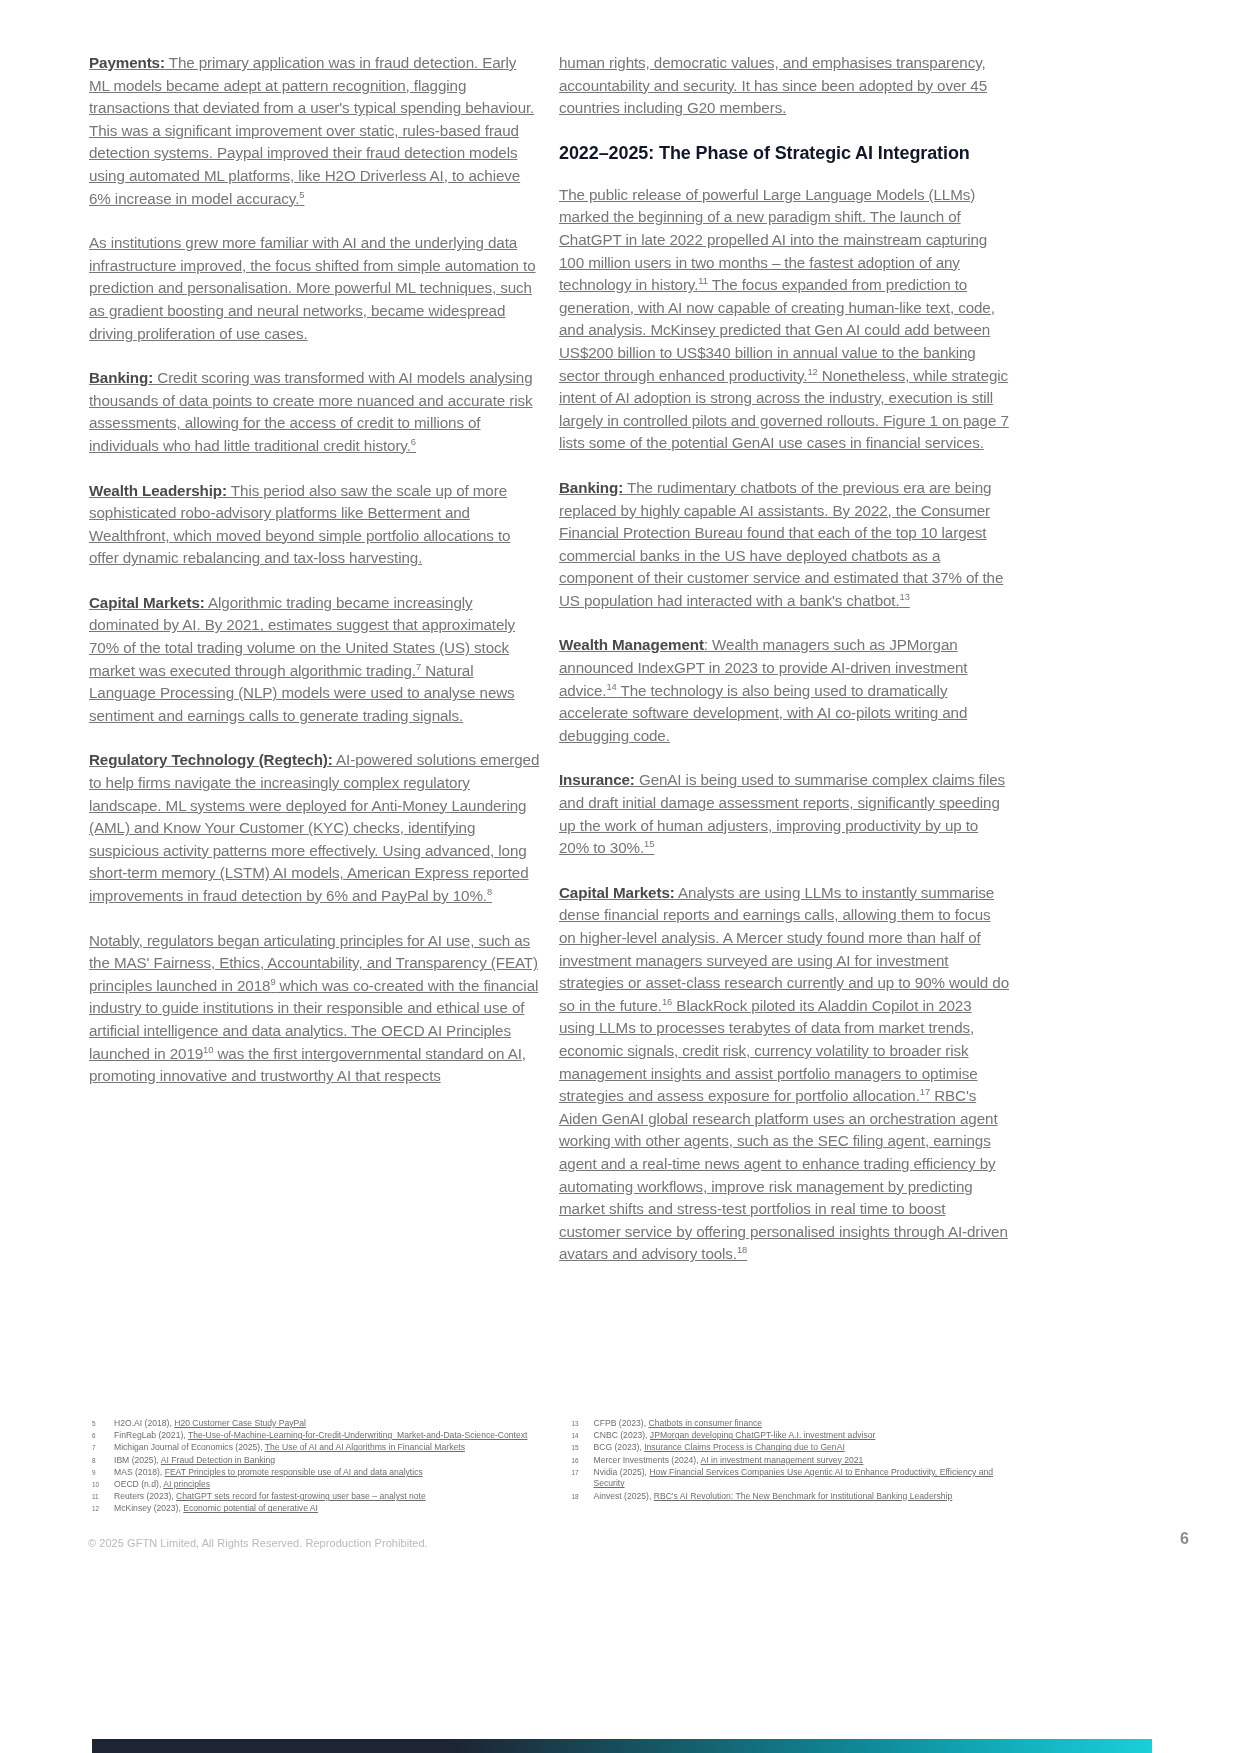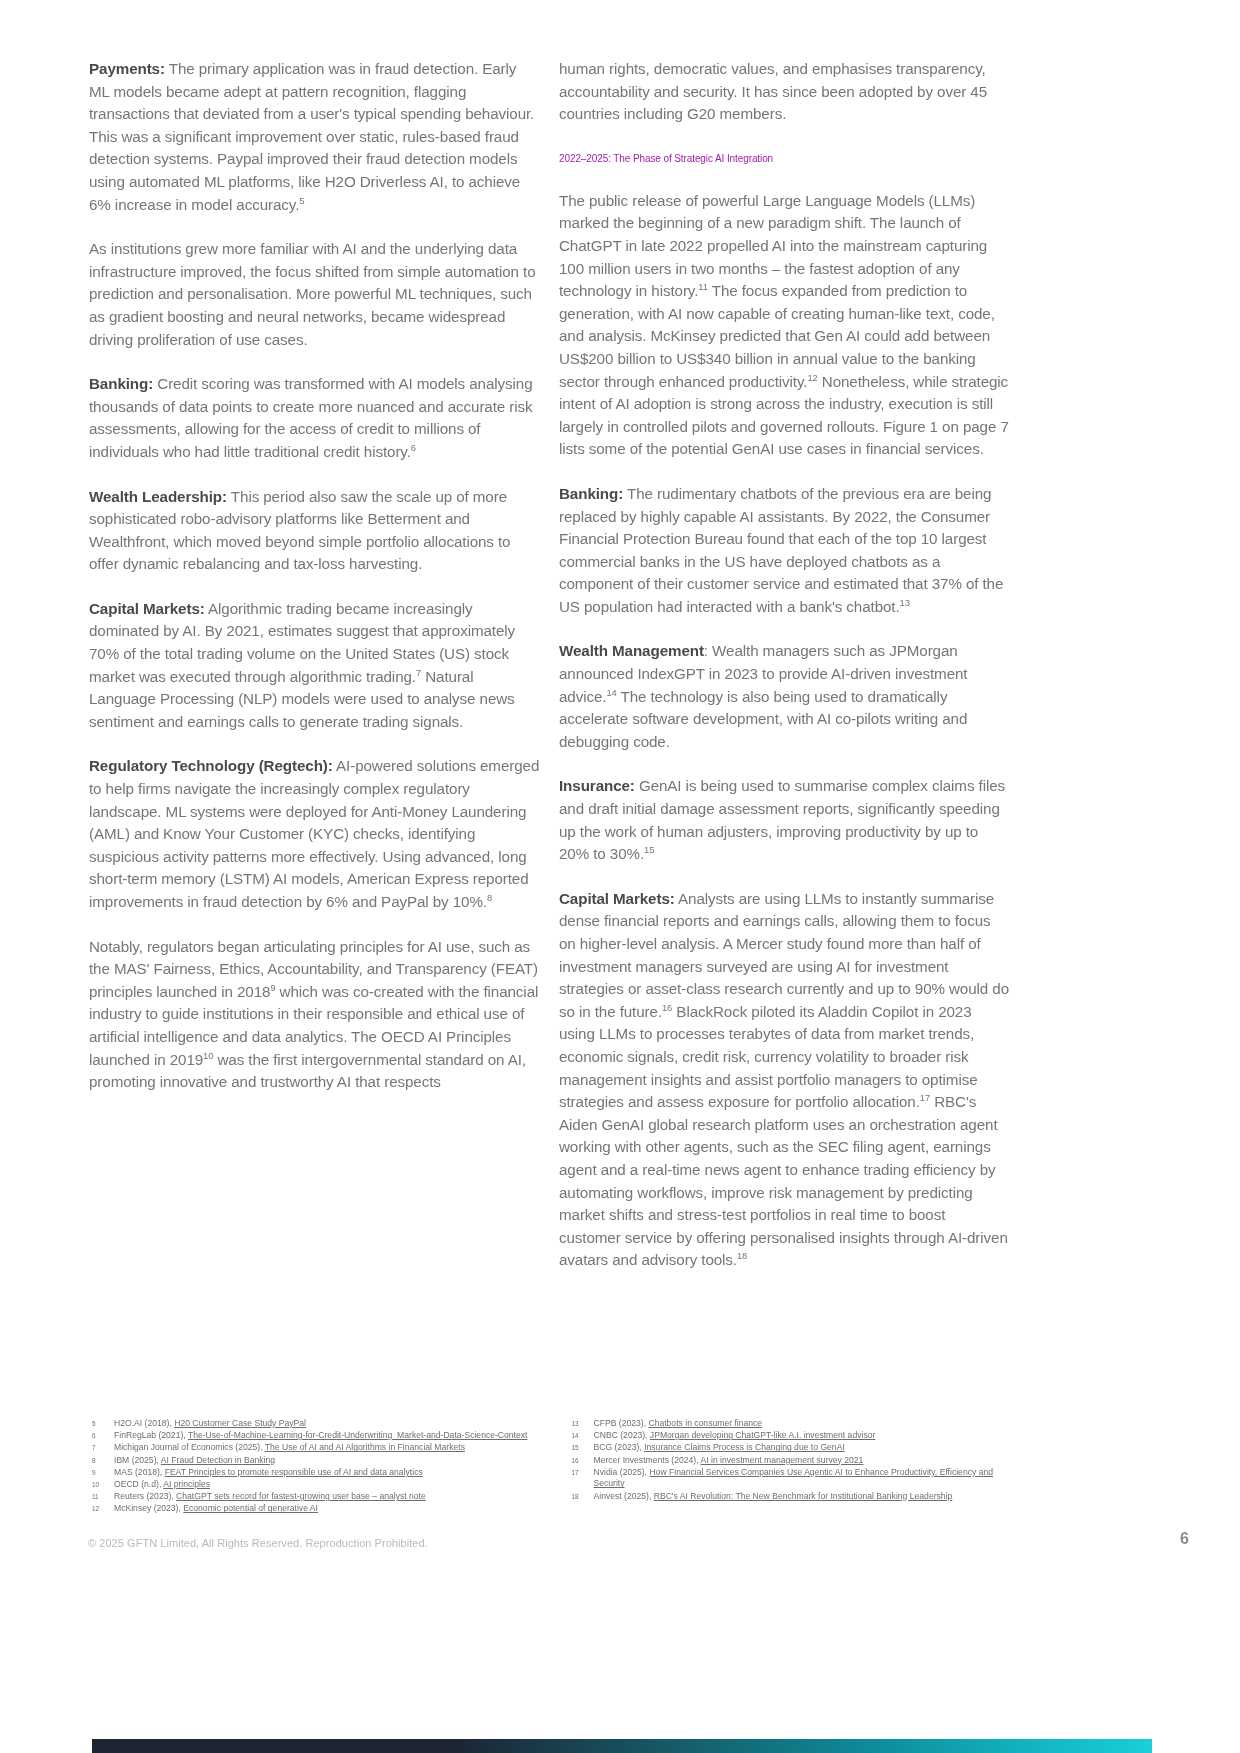--- a/index.html
+++ b/index.html
@@ -25,38 +25,39 @@
     position: absolute;
     left: 89px;
     top: 44px;
     width: 930px;
     display: flex;
     gap: 19px;
   }
   .col { width: 451px; }
 
   p.body {
-    margin: 14px 0 22px 0;
+    margin: 8px 0 22px 0;
     font-size: 15.2px;
     line-height: 22.6px;
     color: #76767a;
     letter-spacing: -0.1px;
+    text-decoration: underline;
   }
 
   p.body b, p.body strong {
     color: #4a4a4e;
     font-weight: bold;
   }
 
   h3.heading {
     margin: 0 0 20px 0;
-    font-size: 10px;
+    font-size: 18px;
     line-height: 22px;
-    color: #a21caf;
-    font-weight: normal;
+    color: #0f172a;
+    font-weight: bold;
     letter-spacing: -0.1px;
   }
 
   sup { font-size: 9.4px; vertical-align: super; line-height: 0; }
 
   
   .footnotes {
     position: absolute;
     left: 89px;
     top: 1418px;

